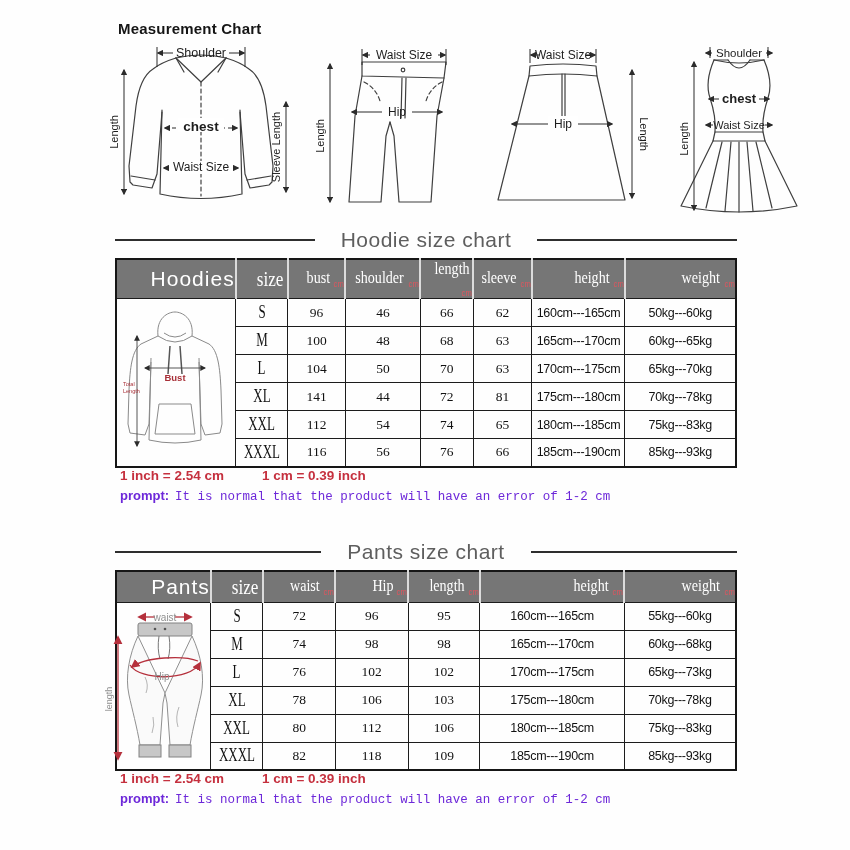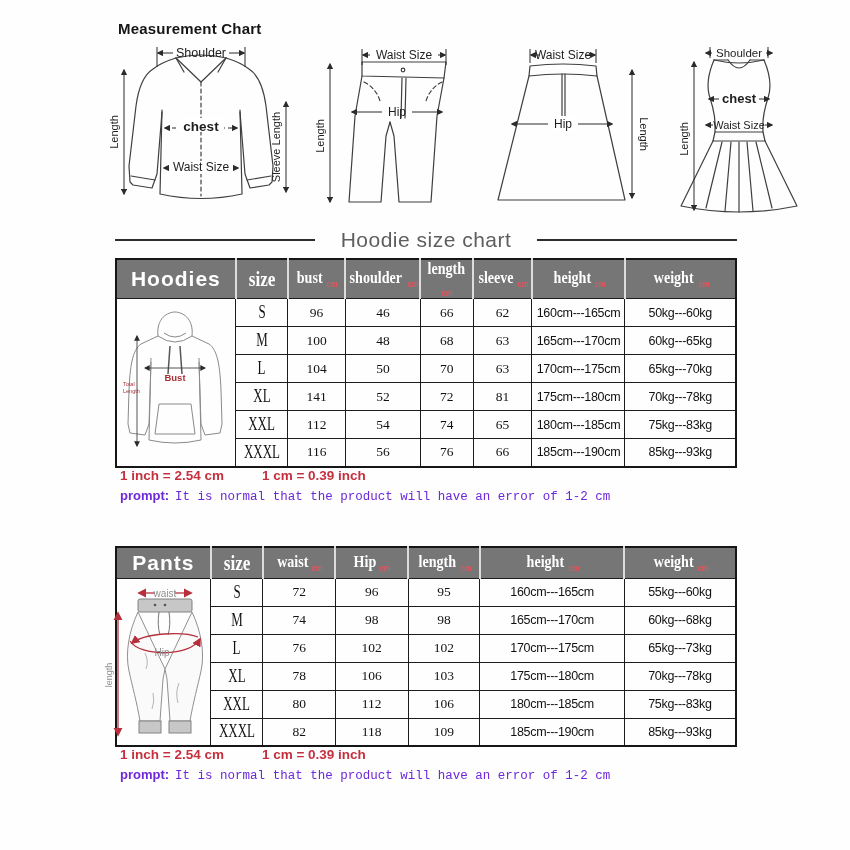--- a/index.html
+++ b/index.html
@@ -17,21 +17,21 @@
   .lbl  { font-family:"Liberation Sans",sans-serif; fill:#1d1d1d; }
   .lblB { font-weight:bold; }
 
   
   .chart-sec { position:absolute; left:115px; width:622px; }
   .sec-head { display:flex; align-items:center; gap:26px; }
   .sec-head .rule { flex:1; border-top:2px solid #2e2e2e; height:0; }
   .sec-head .t { color:#5e5e5e; font-size:21px; letter-spacing:.5px; white-space:nowrap; }
 
   table { width:100%; border-collapse:collapse; margin-top:6px; border:2px solid #161616; table-layout:fixed; }
-  th { background:#767676; color:#fff; height:31px; font-weight:bold; border-left:2px solid #dcdcdc; position:relative; }
+  th { background:#767676; color:#fff; height:31px; font-weight:normal; border-left:2px solid #dcdcdc; position:relative;text-align:right; }
   th:first-child { border-left:none; }
   th .hw { font-family:"Liberation Serif",serif; font-size:16px; display:inline-block; transform:scaleX(.88); }
   th .prod { font-family:"Liberation Sans",sans-serif; font-size:21px; letter-spacing:1px; }
   th .sz { font-family:"Liberation Serif",serif; font-size:22px; display:inline-block; transform:scaleX(.78); }
   th .unit { font-size:8.5px; color:#e0555e; vertical-align:-4px; margin-left:1px; display:inline-block; transform:scaleX(.9); }
   td { border:1.5px solid #1c1c1c; text-align:center; height:28px; color:#111; }
   td.sizecell span { font-family:"Liberation Serif",serif; font-size:18px; display:inline-block; transform:scaleX(.72); }
   td.num { font-family:"Liberation Serif",serif; font-size:13.5px; }
   td.range { font-family:"Liberation Sans",sans-serif; font-size:12.5px; letter-spacing:-.3px; }
   td.figure { vertical-align:middle; }
@@ -221,21 +221,21 @@
         <td class="num">104</td>
         <td class="num">50</td>
         <td class="num">70</td>
         <td class="num">63</td>
         <td class="range">170cm---175cm</td>
         <td class="range">65kg---70kg</td>
       </tr>
       <tr>
         <td class="sizecell"><span>XL</span></td>
         <td class="num">141</td>
-        <td class="num">52</td>
+        <td class="num">44</td>
         <td class="num">72</td>
         <td class="num">81</td>
         <td class="range">175cm---180cm</td>
         <td class="range">70kg---78kg</td>
       </tr>
       <tr>
         <td class="sizecell"><span>XXL</span></td>
         <td class="num">112</td>
         <td class="num">54</td>
         <td class="num">74</td>
@@ -256,20 +256,25 @@
       </table>
     <div class="conv">
       <span>1 inch = 2.54 cm</span><span>1 cm = 0.39 inch</span>
     </div>
     <div class="prompt">
       <span class="pl">prompt:</span><span class="pt">It is normal that the product will have an error of 1-2 cm</span>
     </div>
   </div>
 
   <div class="chart-sec" style="top:540px;">
+    <div class="sec-head">
+      <span class="rule"></span>
+      <span class="t">Pants size chart</span>
+      <span class="rule"></span>
+    </div>
     <table>
       <colgroup>
         <col style="width:15.3%">
           <col style="width:8.4%">
           <col style="width:11.7%">
           <col style="width:11.7%">
         <col style="width:11.6%">
           <col style="width:23.3%">
           <col style="width:18%">
       </colgroup>

